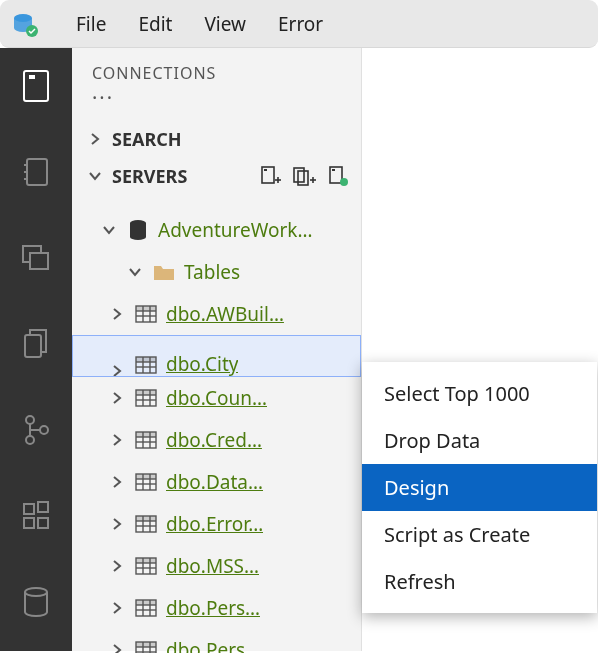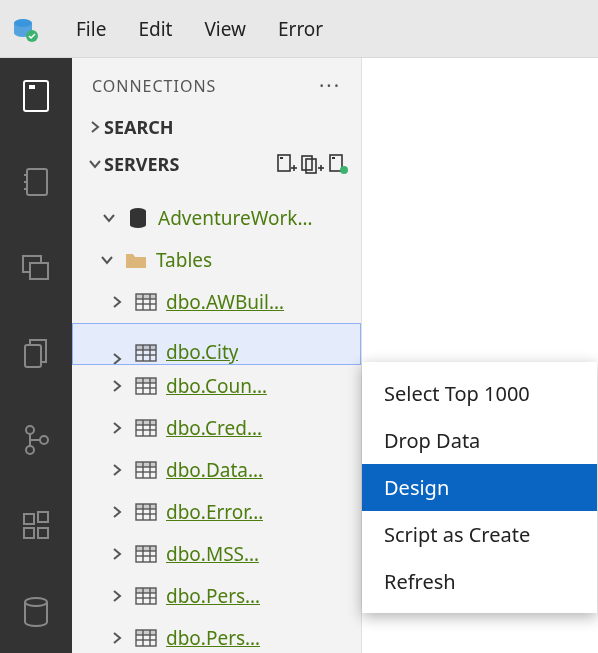--- a/index.html
+++ b/index.html
@@ -1,24 +1,25 @@
 <!DOCTYPE html>
 <html><head>
 <meta charset="utf-8">
 <style>
   * { box-sizing: border-box; margin: 0; padding: 0; }
   html, body { width: 598px; height: 653px; font-family: "Segoe UI", system-ui, sans-serif; overflow: hidden; background: #fff; }
   .menubar {
-    height: 58px;
+    height: 48px;
     background: #e8e8e8;
     display: flex;
     align-items: center;
     padding: 0 8px;
     gap: 4px;
     border-bottom: 1px solid #d8d8d8;
+    border-radius: 9px;
   }
   .app-icon {
     width: 34px; height: 34px;
     margin-right: 16px;
     display: flex; align-items: center; justify-content: center;
   }
   .menu-item {
     padding: 4px 14px;
     font-size: 19px;
     color: #222;
@@ -50,34 +51,36 @@
   .sidebar {
     width: 290px;
     background: #f3f3f3;
     border-right: 1px solid #e0e0e0;
     display: flex;
     flex-direction: column;
     color: #333;
   }
   .sidebar-header {
     display: flex;
-    align-items: center;
+    align-items: flex-start;
     justify-content: space-between;
     padding: 14px 20px 10px 20px;
     font-size: 16px;
     letter-spacing: 1px;
     color: #555;
+    flex-direction: column;
   }
   .panel-row {
     display: flex;
     align-items: center;
     padding: 6px 10px 6px 14px;
     font-size: 18px;
     font-weight: 700;
     color: #333;
+    gap: 8px;
   }
   .panel-row .spacer { flex: 1; }
   .icon-btn {
     width: 26px; height: 26px;
     display: inline-flex; align-items: center; justify-content: center;
     color: #333;
   }
   .tree {
     font-size: 19px;
     color: #4d7c0f;
@@ -101,21 +104,21 @@
     outline-offset: -1px;
     align-items: flex-end;
   }
   .chev {
     width: 18px;
     display: inline-flex; justify-content: center; align-items: center;
     color: #555;
     font-size: 16px;
   }
   .indent0 { padding-left: 28px; }
-  .indent1 { padding-left: 26px; }
+  .indent1 { padding-left: 54px; }
   .indent3 { padding-left: 36px; text-decoration: underline; }
   .db-icon, .folder-icon, .table-icon {
     width: 24px; height: 24px;
     display: inline-flex; align-items: center; justify-content: center;
     flex-shrink: 0;
   }
   .context-menu {
     position: absolute;
     left: 362px;
     top: 362px;

